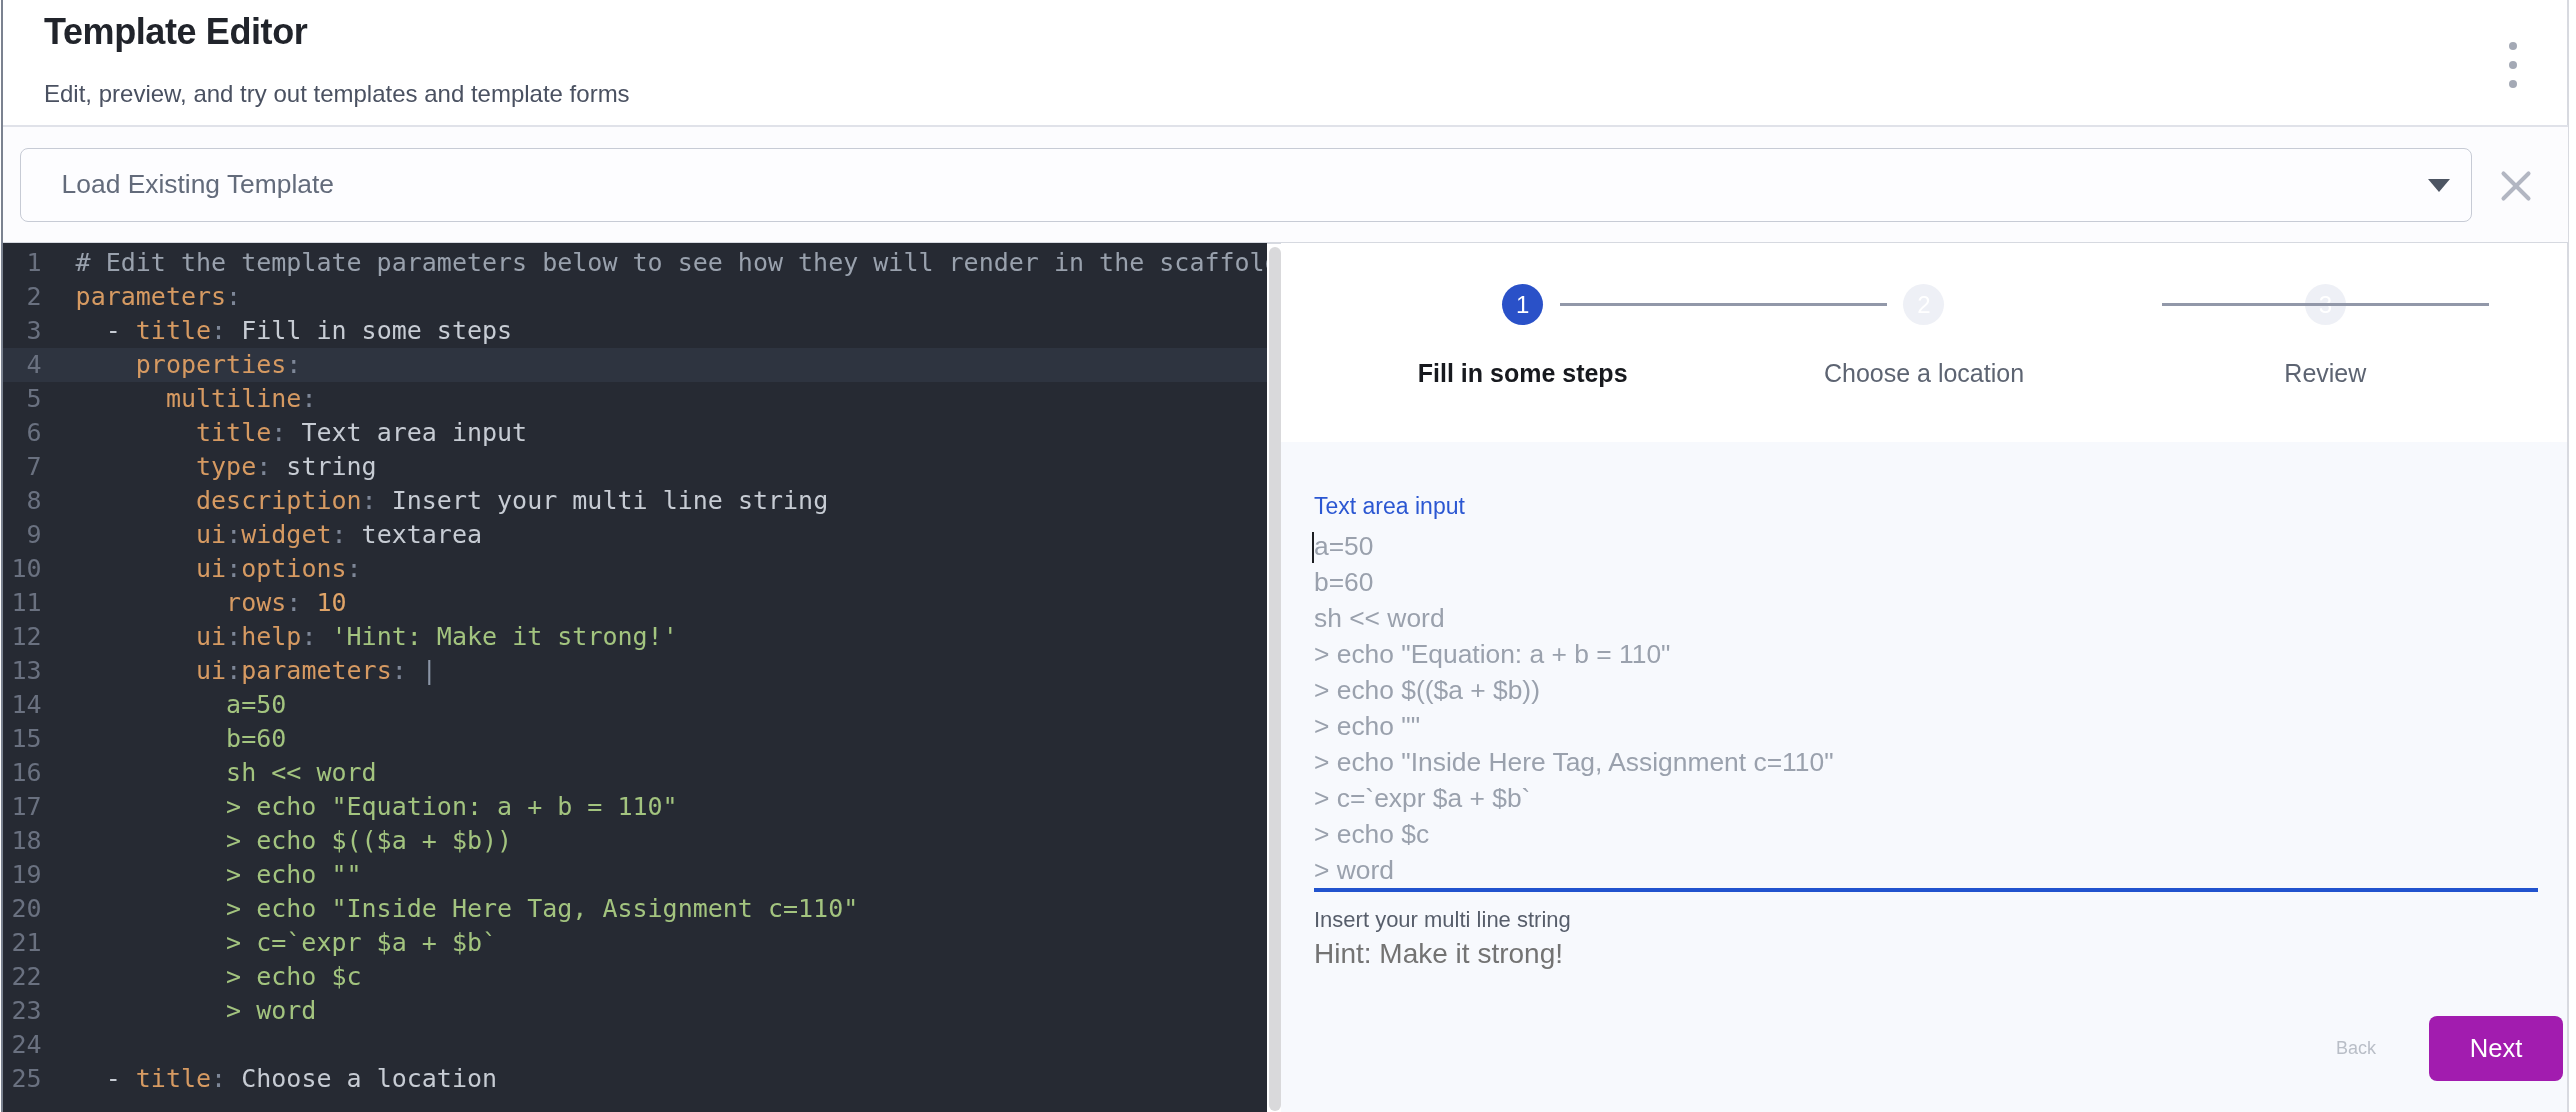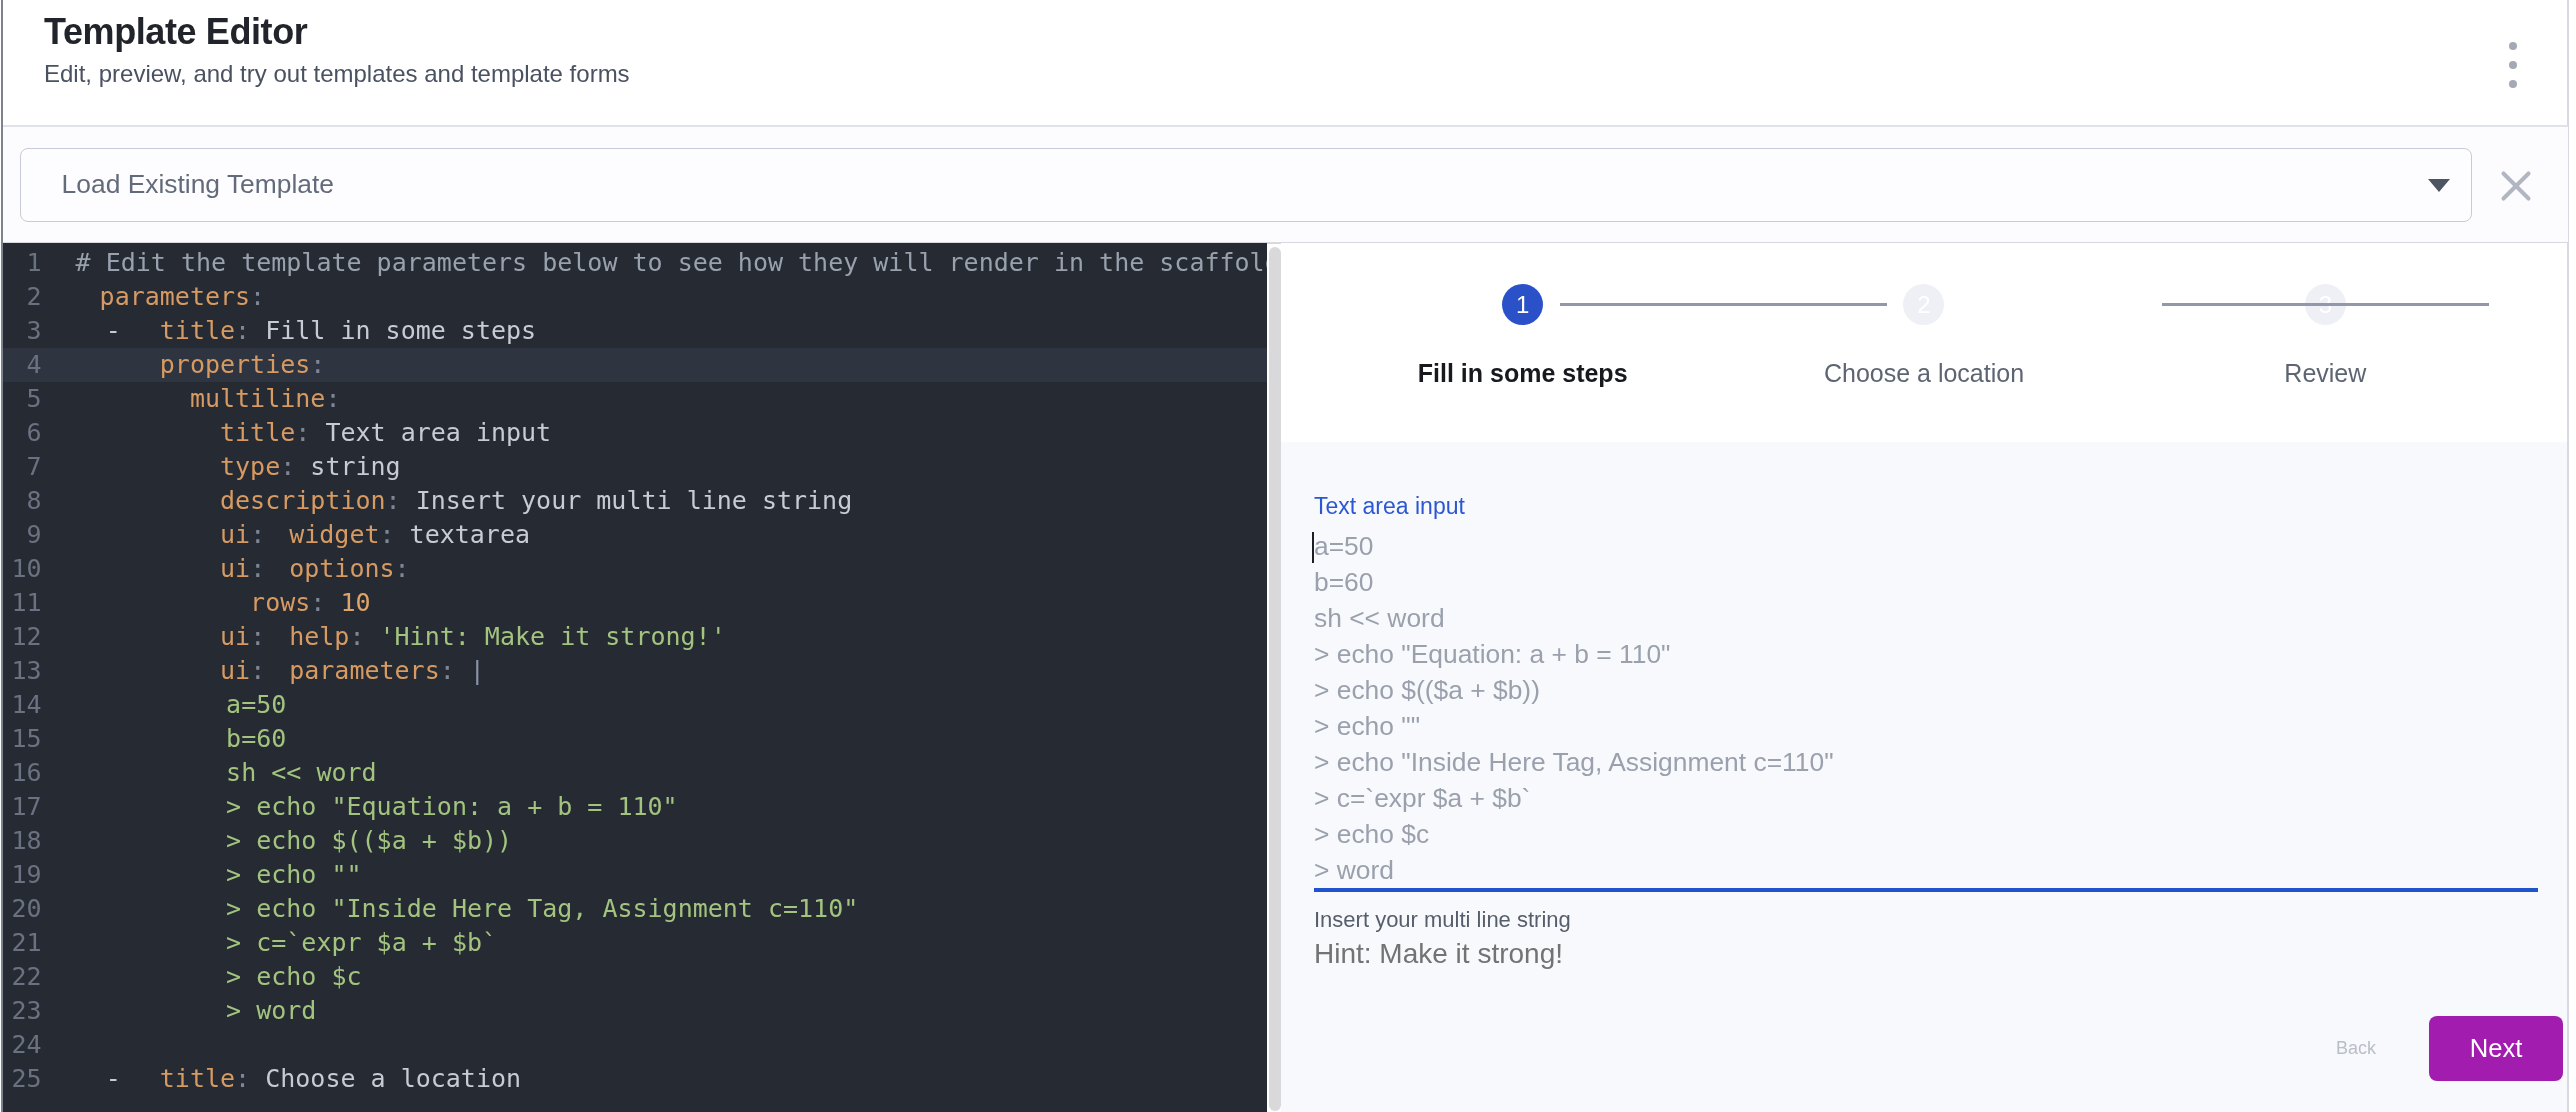--- a/index.html
+++ b/index.html
@@ -7,21 +7,21 @@
               font-family:"Liberation Sans", sans-serif; }
   .abs { position:absolute; }
 
   
   #page { position:relative; width:2576px; height:1113px; background:#ffffff; }
   #edge-left  { left:0.9px; top:0; width:1.8px; height:1113px; background:#7b8290; }
   #edge-right { left:2567px; top:0; width:1.8px; height:1113px; background:#d8dae0; }
 
   
   #hdr-title { left:44px; top:10.6px; font-size:36px; font-weight:700; color:#21242b; letter-spacing:-0.4px; }
-  #hdr-sub   { left:44px; top:60px; font-size:24px; color:#4a5161; }
+  #hdr-sub   { left:44px; top:80px; font-size:24px; color:#4a5161; }
   #kebab { left:2500px; top:42px; width:25px; height:46px; display:flex; flex-direction:column;
            align-items:center; justify-content:space-between; cursor:pointer; }
   #kebab i { width:8px; height:8px; border-radius:50%; background:#a4a9b5; }
   #div1 { left:2.6px; top:125px; width:2565px; height:1.8px; background:#e0e2e9; }
 
   
   #toolbar { left:2.6px; top:127px; width:2565px; height:115px; background:#fcfcfe; }
   #tpl-select { left:17px; top:21px; width:2452px; height:74px; background:#fdfdff;
                 border:1.8px solid #c7cbd5; border-radius:8px; cursor:pointer; }
   #tpl-ph { left:41px; top:0; height:71px; line-height:71px; font-size:26.4px; color:#636b7b;text-align:right; }
@@ -32,21 +32,21 @@
   #div2 { left:2.6px; top:242px; width:2565px; height:1.8px; background:#d6d9e0; }
 
   
   #editor { left:2.6px; top:243px; width:1264px; height:869px; background:#262a33; overflow:hidden;
             font-family:"DejaVu Sans Mono", monospace; font-size:25px; padding-top:2.6px; cursor:text; }
   .ed-line { display:flex; height:34px; line-height:34px; white-space:pre; }
   .ed-line.active { background:#2e3440; }
   .ed-num  { width:39px; text-align:right; color:#6a7180; flex:none; }
   .ed-code { padding-left:34px; }
   .tok-comment { color:#99a1ad; }
-  .tok-key     { color:#d69a62;margin-left:24px; }
+  .tok-key     { color:#d69a62; }
   .tok-punct   { color:#7e8798; }
   .tok-plain   { color:#c7ccd4; }
   .tok-str     { color:#a3c47f; }
   .tok-num     { color:#e0a468; }
   .tok-pipe    { color:#8b95a6; }
 
   #scrollbar { left:1269px; top:247px; width:12.3px; height:864px; border-radius:6.2px; background:#d9d9db; cursor:pointer; }
 
   
   #rpanel { left:1281px; top:243px; width:1286px; height:869px; background:#ffffff; }

